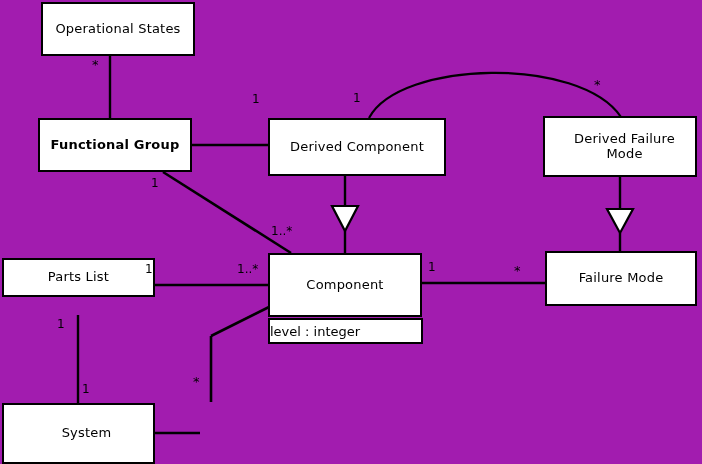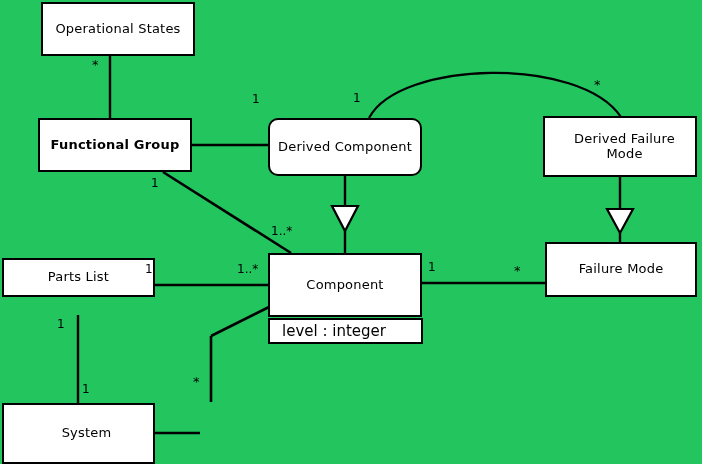--- a/index.html
+++ b/index.html
@@ -8,21 +8,21 @@
     padding: 0;
     background: #ffffff;
   }
   body {
     font-family: "DejaVu Sans", sans-serif;
   }
   #diagram-canvas {
     position: relative;
     width: 702px;
     height: 464px;
-    background: #22c55e;
+    background: #a21caf;
     overflow: hidden;
   }
   #edge-layer {
     position: absolute;
     left: 0;
     top: 0;
     width: 702px;
     height: 464px;
   }
   .uml-class {
@@ -46,23 +46,22 @@
     line-height: 1.1;
   }
   .uml-attr-compartment {
     position: absolute;
     box-sizing: border-box;
     background: #ffffff;
     border: 2px solid #000000;
     display: flex;
     align-items: center;
     justify-content: flex-start;
-    font-size: 15px;
+    font-size: 13px;
     color: #000000;
-    padding-left: 12px;
     z-index: 5;
   }
   .mult-label {
     position: absolute;
     font-size: 12px;
     color: #000000;
     white-space: nowrap;
     z-index: 6;
     line-height: 1;
   }
@@ -106,41 +105,41 @@
   </svg>
 
   <div class="uml-class" style="left:41px; top:2px; width:154px; height:54px;">
     <div class="uml-name-compartment">Operational States</div>
   </div>
 
   <div class="uml-class" style="left:38px; top:118px; width:154px; height:54px;font-weight:bold;">
     <div class="uml-name-compartment">Functional Group</div>
   </div>
 
-  <div class="uml-class" style="left:268px; top:118px; width:154px; height:58px;border-radius:10px;">
+  <div class="uml-class" style="left:268px; top:118px; width:178px; height:58px;">
     <div class="uml-name-compartment">Derived Component</div>
   </div>
 
   <div class="uml-class" style="left:543px; top:116px; width:154px; height:61px;padding-left:9px;">
     <div class="uml-name-compartment">Derived Failure Mode</div>
   </div>
 
   <div class="uml-class" style="left:2px; top:258px; width:153px; height:39px;">
     <div class="uml-name-compartment">Parts List</div>
   </div>
 
   <div class="uml-class" style="left:268px; top:253px; width:154px; height:64px;">
     <div class="uml-name-compartment">Component</div>
   </div>
 
   <div class="uml-attr-compartment" style="left:268px; top:318px; width:155px; height:26px;">
     <span>level : integer</span>
   </div>
 
-  <div class="uml-class" style="left:545px; top:242px; width:152px; height:55px;">
+  <div class="uml-class" style="left:545px; top:251px; width:152px; height:55px;">
     <div class="uml-name-compartment">Failure Mode</div>
   </div>
 
   <div class="uml-class" style="left:2px; top:403px; width:153px; height:61px;padding-left:16px;">
     <div class="uml-name-compartment">System</div>
   </div>
 
 
   <div class="mult-label mult-star" style="left:92px; top:58px;">*</div>
 

